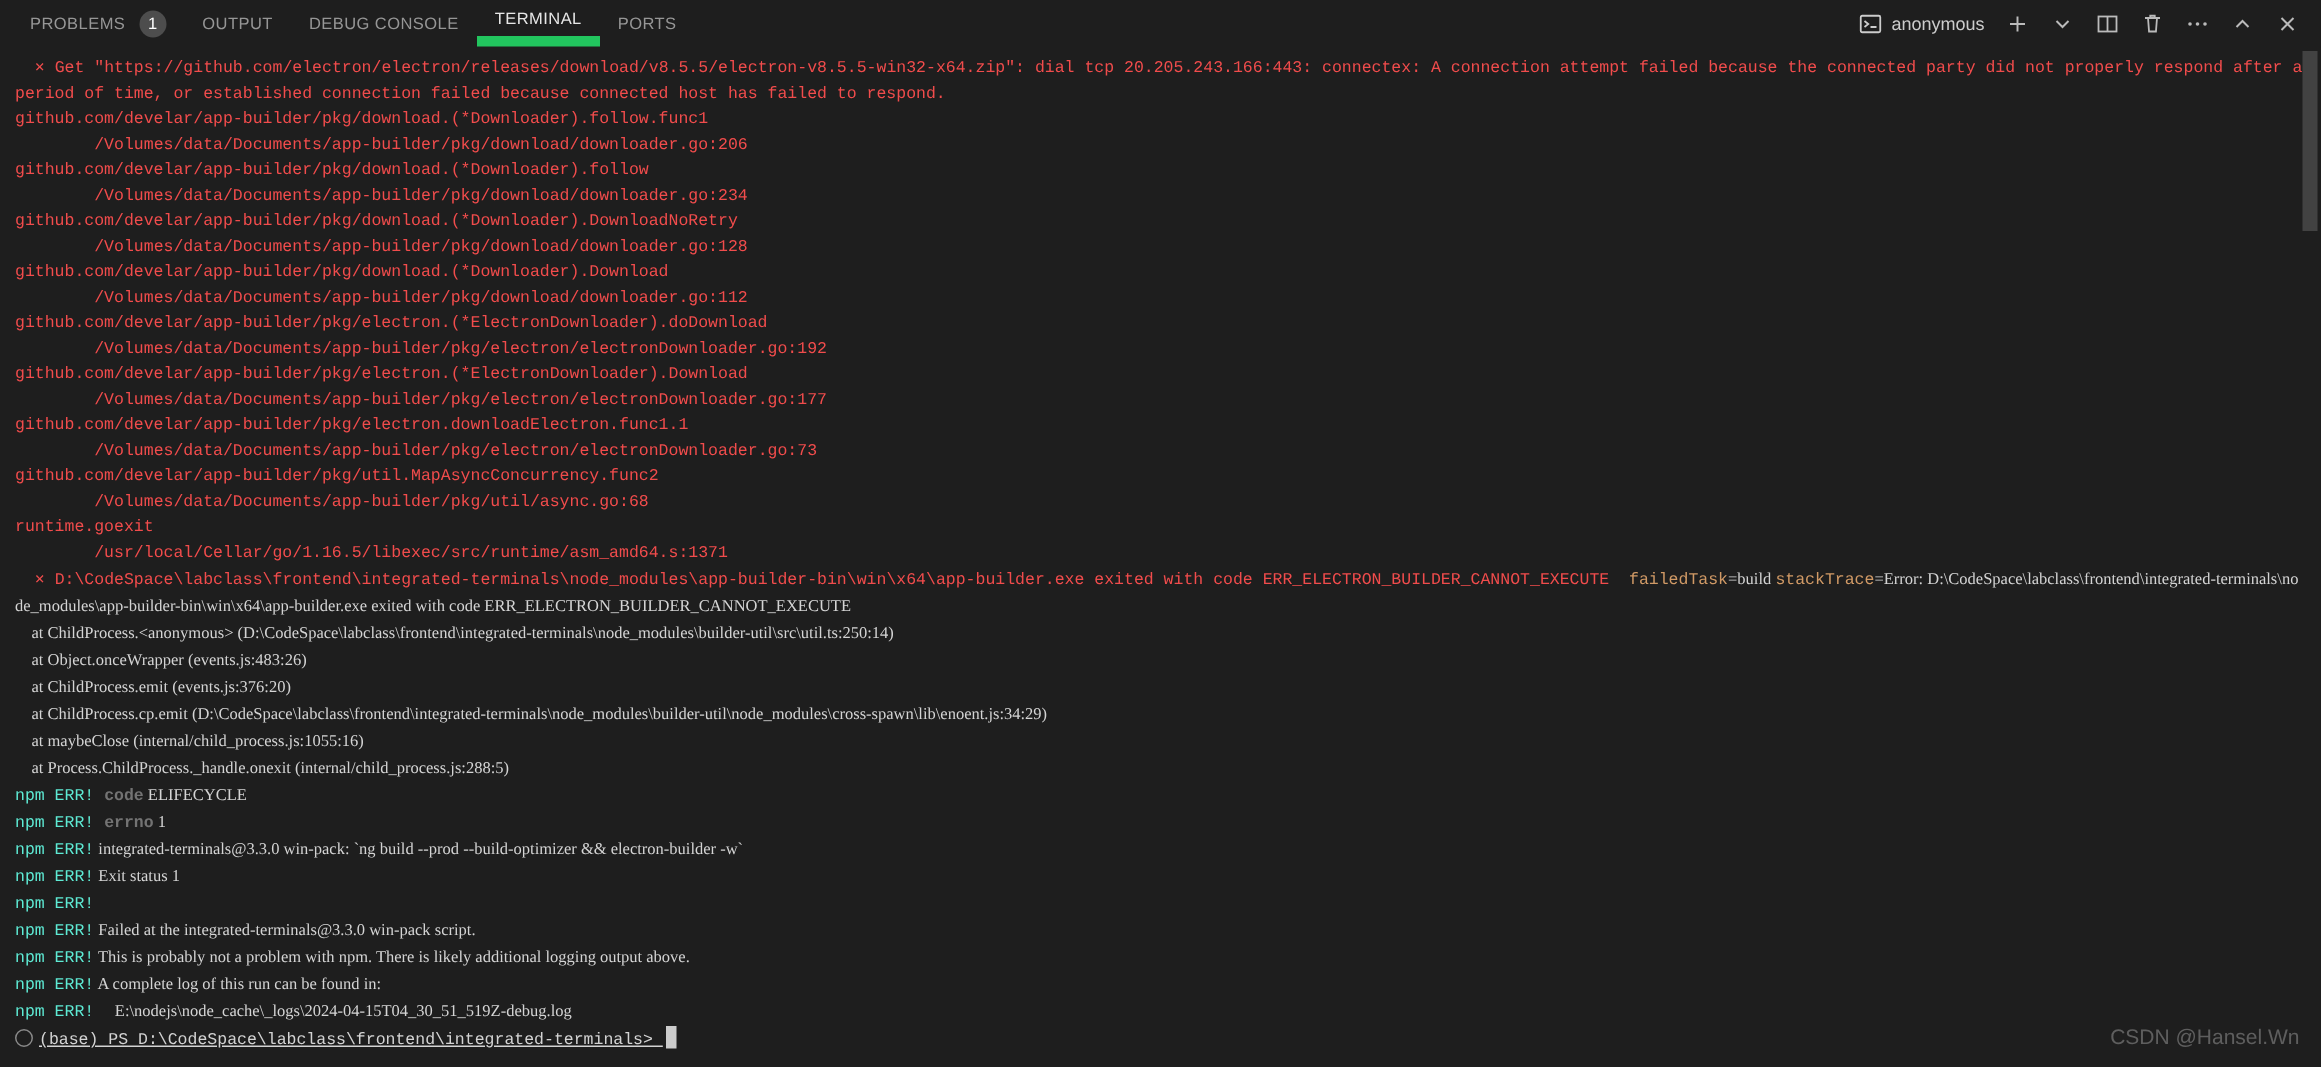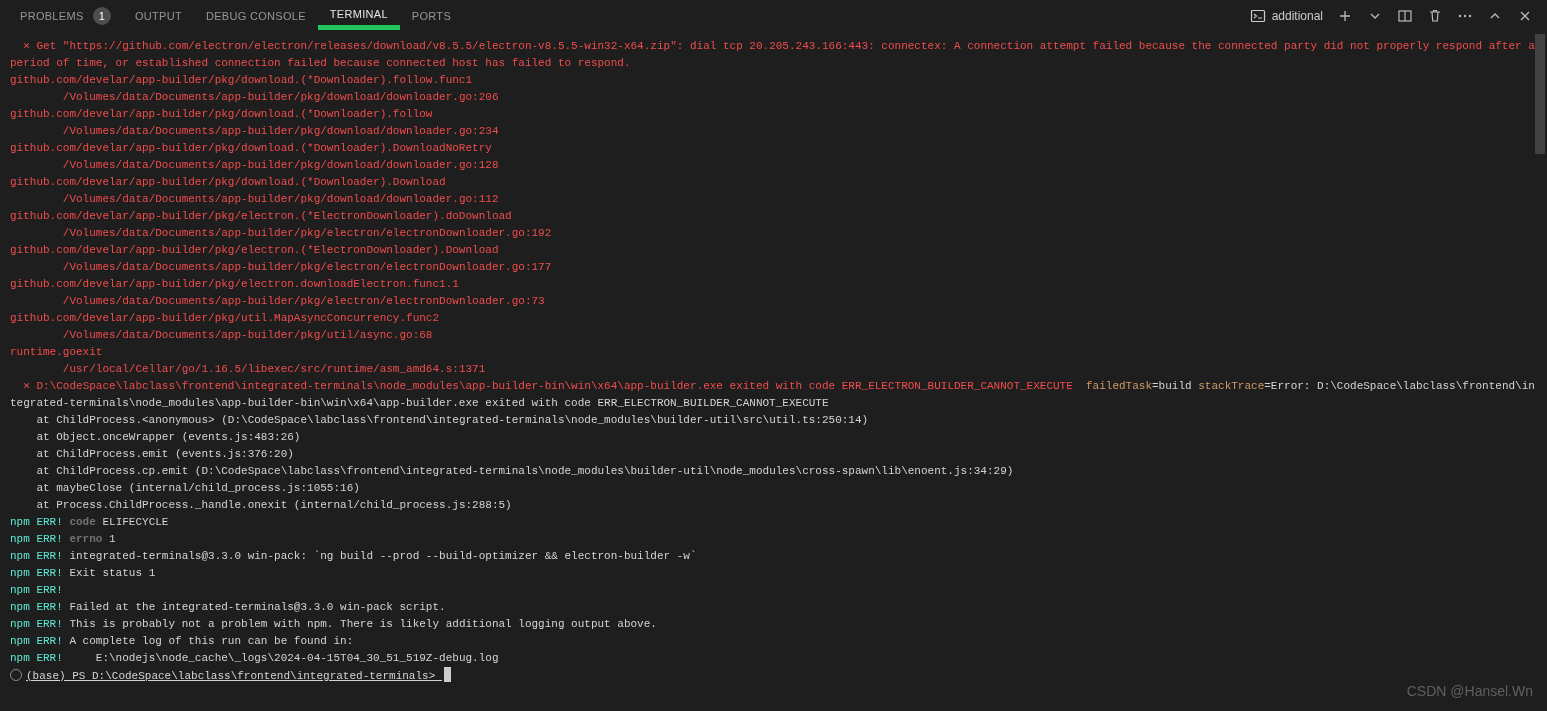--- a/index.html
+++ b/index.html
@@ -25,21 +25,21 @@
   }
   .tabs { display: flex; align-items: center; gap: 0; flex: 0 0 auto; }
   .tab {
     padding: 6px 12px 5px;
     color: #969696;
     cursor: pointer;
     text-transform: uppercase;
     letter-spacing: 0.3px;
     border-bottom: 1px solid transparent;
   }
-  .tab.active { color: #e7e7e7; border-bottom: 5px solid #22c55e; }
+  .tab.active { color: #e7e7e7; border-bottom: 7px solid #22c55e; }
   .badge {
     display: inline-flex; align-items:center; justify-content:center;
     min-width: 18px; height: 18px; border-radius: 9px;
     background: #4d4d4d; color: #fff; font-size: 11px; margin-left: 6px;
     padding: 0 5px;
   }
   .header-right {
     margin-left: auto; display: flex; align-items: center; gap: 14px;
     padding-right: 6px;
   }
@@ -55,21 +55,21 @@
   .terminal {
     padding: 6px 10px 10px 10px;
     white-space: pre-wrap;
     word-break: break-all;
     line-height: 17px;
     font-size: 11px;
   }
   .red { color: #f14c4c; }
   .orange { color: #d19a66; text-align: right; }
   .magenta { color: #737373; font-weight: bold; }
-  .white { color: #d4d4d4; }
+  .white { color: #d4d4d4; font-family: Liberation Serif, serif; }
   .npm-white { color: #5eead4; }
   .err { color: #5eead4; }
   .prompt { color: #d4d4d4; text-decoration: underline; }
   .scroll { position:absolute; right:2px; top:34px; bottom:4px; width:10px;
     background:transparent; }
   .scroll .thumb { position:absolute; left:0; right:0; top:0; height:120px;
     background:#424242; border-radius:0; }
   .prompt-circle {
     display:inline-block; width:12px; height:12px; border:1px solid #888;
     border-radius:50%; margin-right:4px; vertical-align:-2px;
@@ -109,21 +109,21 @@
   </div>
 
   <div class="header-right">
     <div class="shell-select">
       <span class="icon">
         <svg viewBox="0 0 16 16" fill="none" stroke="currentColor" stroke-width="1.2">
           <rect x="1.5" y="2.5" width="13" height="11" rx="1"></rect>
           <path d="M4 6l2.5 2L4 10M8 10h4"></path>
         </svg>
       </span>
-      <span>additional</span>
+      <span>anonymous</span>
     </div>
     <span class="icon icon-btn">
       <svg viewBox="0 0 16 16" stroke="currentColor" stroke-width="1.3">
           <path d="M8 3v10M3 8h10"></path>
         </svg>
     </span>
     <span class="icon icon-btn">
       <svg viewBox="0 0 16 16" stroke="currentColor" stroke-width="1.3" fill="none">
           <path d="M4 6l4 4 4-4"></path>
         </svg>

